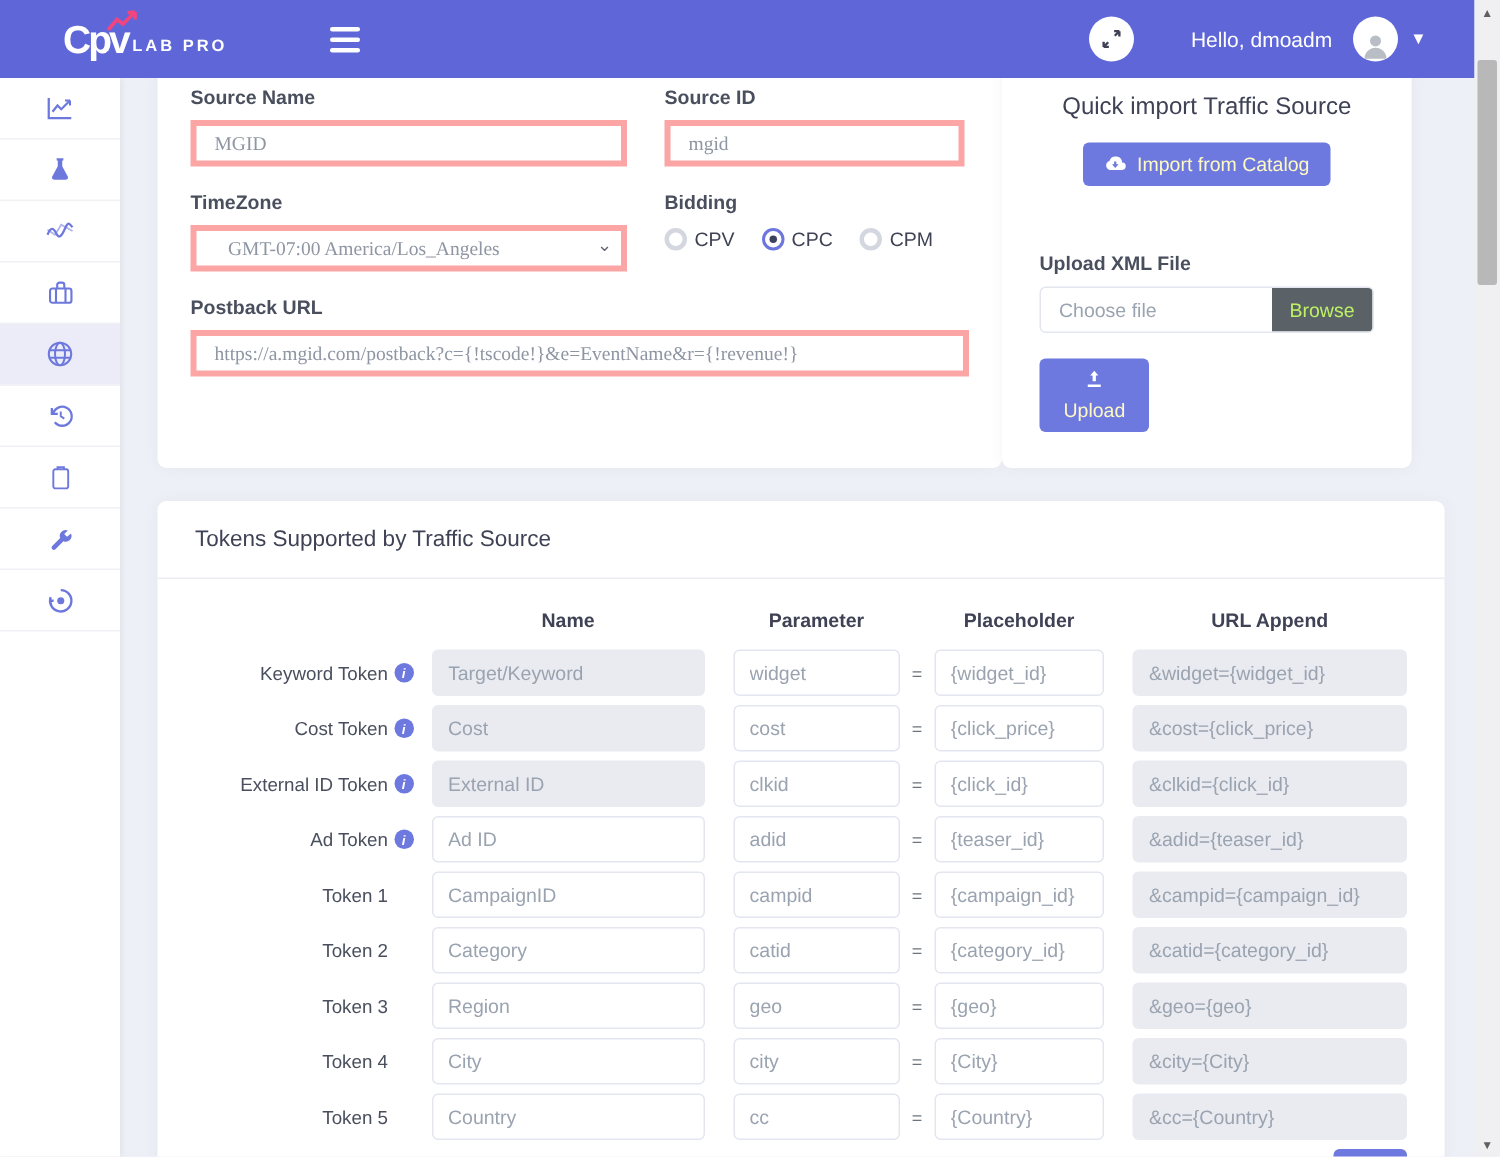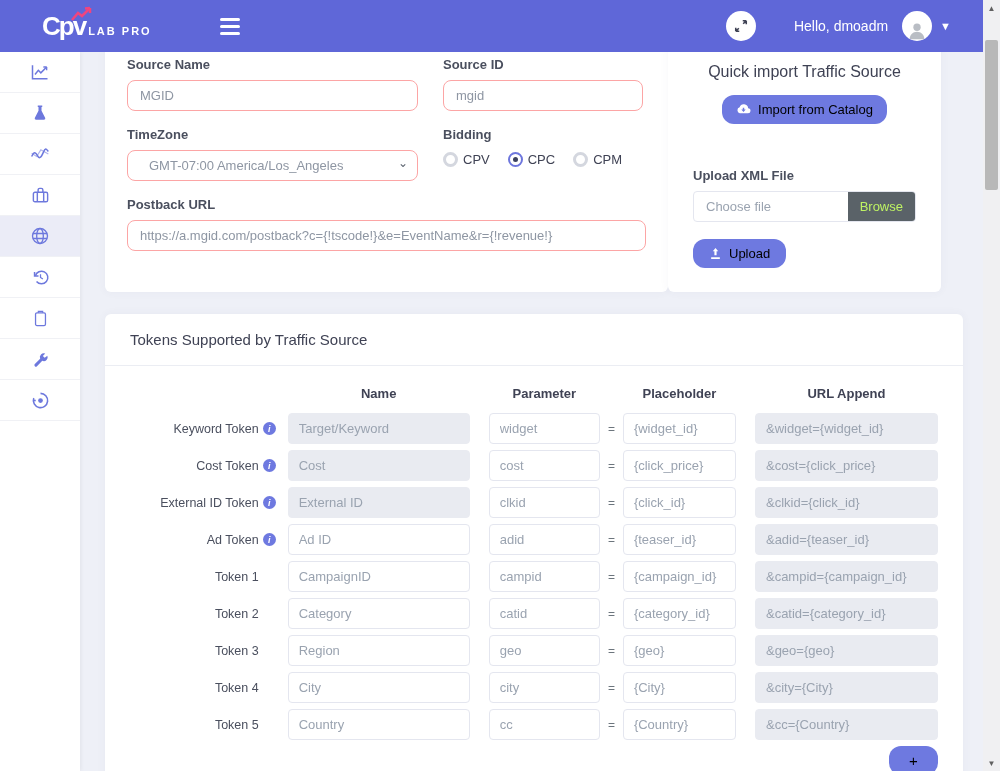--- a/index.html
+++ b/index.html
@@ -25,45 +25,45 @@
   .side-item.active { background:#ebecf7; }
 
   
   .content { position:absolute; top:52px; left:80px; width:903px; bottom:0; background:#eef0f7; padding:0 20px 0 25px; overflow:hidden; }
   .card { background:#fff; border-radius:6px; box-shadow:0 0 10px rgba(80,80,120,.05); }
   .row1 { display:flex; margin-top:-7px; }
   .card-form { width:563px; padding:12px 22px 20px 22px; }
   .card-quick { width:273px; padding:10px 25px 24px 25px; }
 
   label.fld { display:block; font-size:13px; color:#4a4f5e; font-weight:bold; margin-bottom:8px; }
-  .txt { width:100%; height:31px; border:1px solid #fca5a5; border-radius:8px; padding:0 12px; font-size:13px; color:#8e96a3; background:#fff; font-family:Liberation Sans, sans-serif; outline:none; }
+  .txt { width:100%; height:31px; border:4px solid #fca5a5; border-radius:0; padding:0 12px; font-size:13px; color:#8e96a3; background:#fff; font-family:Liberation Serif, serif; outline:none; }
   .frow { display:flex; gap:25px; margin-bottom:16px; }
   .fcol-l { width:291px; }
   .fcol-r { width:200px; }
 
   .sel-wrap { position:relative; }
   select.txt { appearance:none; -webkit-appearance:none; color:#8e96a3;padding-left:21px; }
   .sel-caret { position:absolute; right:10px; top:6px; color:#5f6672; font-size:12px; pointer-events:none; }
 
   .radios { display:flex; align-items:center; gap:18px; margin-top:10px; }
   .radio-item { display:flex; align-items:center; gap:5px; cursor:pointer; }
   .radio-dot { width:15px; height:15px; border-radius:50%; border:3px solid #d4d7df; background:#fff; position:relative; }
   .radio-item.checked .radio-dot { border:2px solid #6d76dd; }
   .radio-item.checked .radio-dot::after { content:""; position:absolute; left:3px; top:3px; width:5px; height:5px; border-radius:50%; background:#3c4160; }
   .radio-lbl { font-size:13px; color:#3f4254; }
 
   
   .qi-title { text-align:center; font-size:16px; color:#3f4254; margin:8px 0 14px; font-weight:normal; }
-  .btn { border:none; border-radius:12px; background:#6e79e0; color:#000000; font-size:13px; display:inline-flex; align-items:center; gap:7px; cursor:pointer; font-family:"Liberation Sans",sans-serif; }
+  .btn { border:none; border-radius:4px; background:#6e79e0; color:#fef9c3; font-size:13px; display:inline-flex; align-items:center; gap:7px; cursor:pointer; font-family:"Liberation Sans",sans-serif; }
   .btn-import { padding:7px 14px; margin:0 auto; display:flex; width:max-content; }
   .upload-label { margin-top:44px; }
   .file-input { display:flex; border:1px solid #e4e6ef; border-radius:4px; height:31px; overflow:hidden; background:#fff; }
   .file-ph { flex:1; font-size:13px; color:#9aa3b0; display:flex; align-items:center; padding-left:12px; cursor:pointer; }
   .file-browse { background:#5a6268; color:#bef264; font-size:13px; border:none; padding:0 12px; cursor:pointer; font-family:"Liberation Sans",sans-serif; }
-  .btn-upload { padding:7px 16px; margin-top:17px; }
+  .btn-upload { padding:7px 16px; margin-top:17px;flex-direction:column; }
 
   
   .card-tokens { margin-top:22px; }
   .tok-head { padding:17px 25px; border-bottom:1px solid #ebedf3; }
   .tok-title { font-size:15px; color:#3f4254; font-weight:normal; }
   .tok-body { padding:20px 25px 18px; }
 
   .trow { display:flex; align-items:center; margin-bottom:6px; }
   .trow-head { margin-bottom:12px; }
   .c-label { width:152px; text-align:right; font-size:12.5px; color:#4a4f5e; display:flex; align-items:center; justify-content:flex-end; gap:4px; padding-right:0; }

